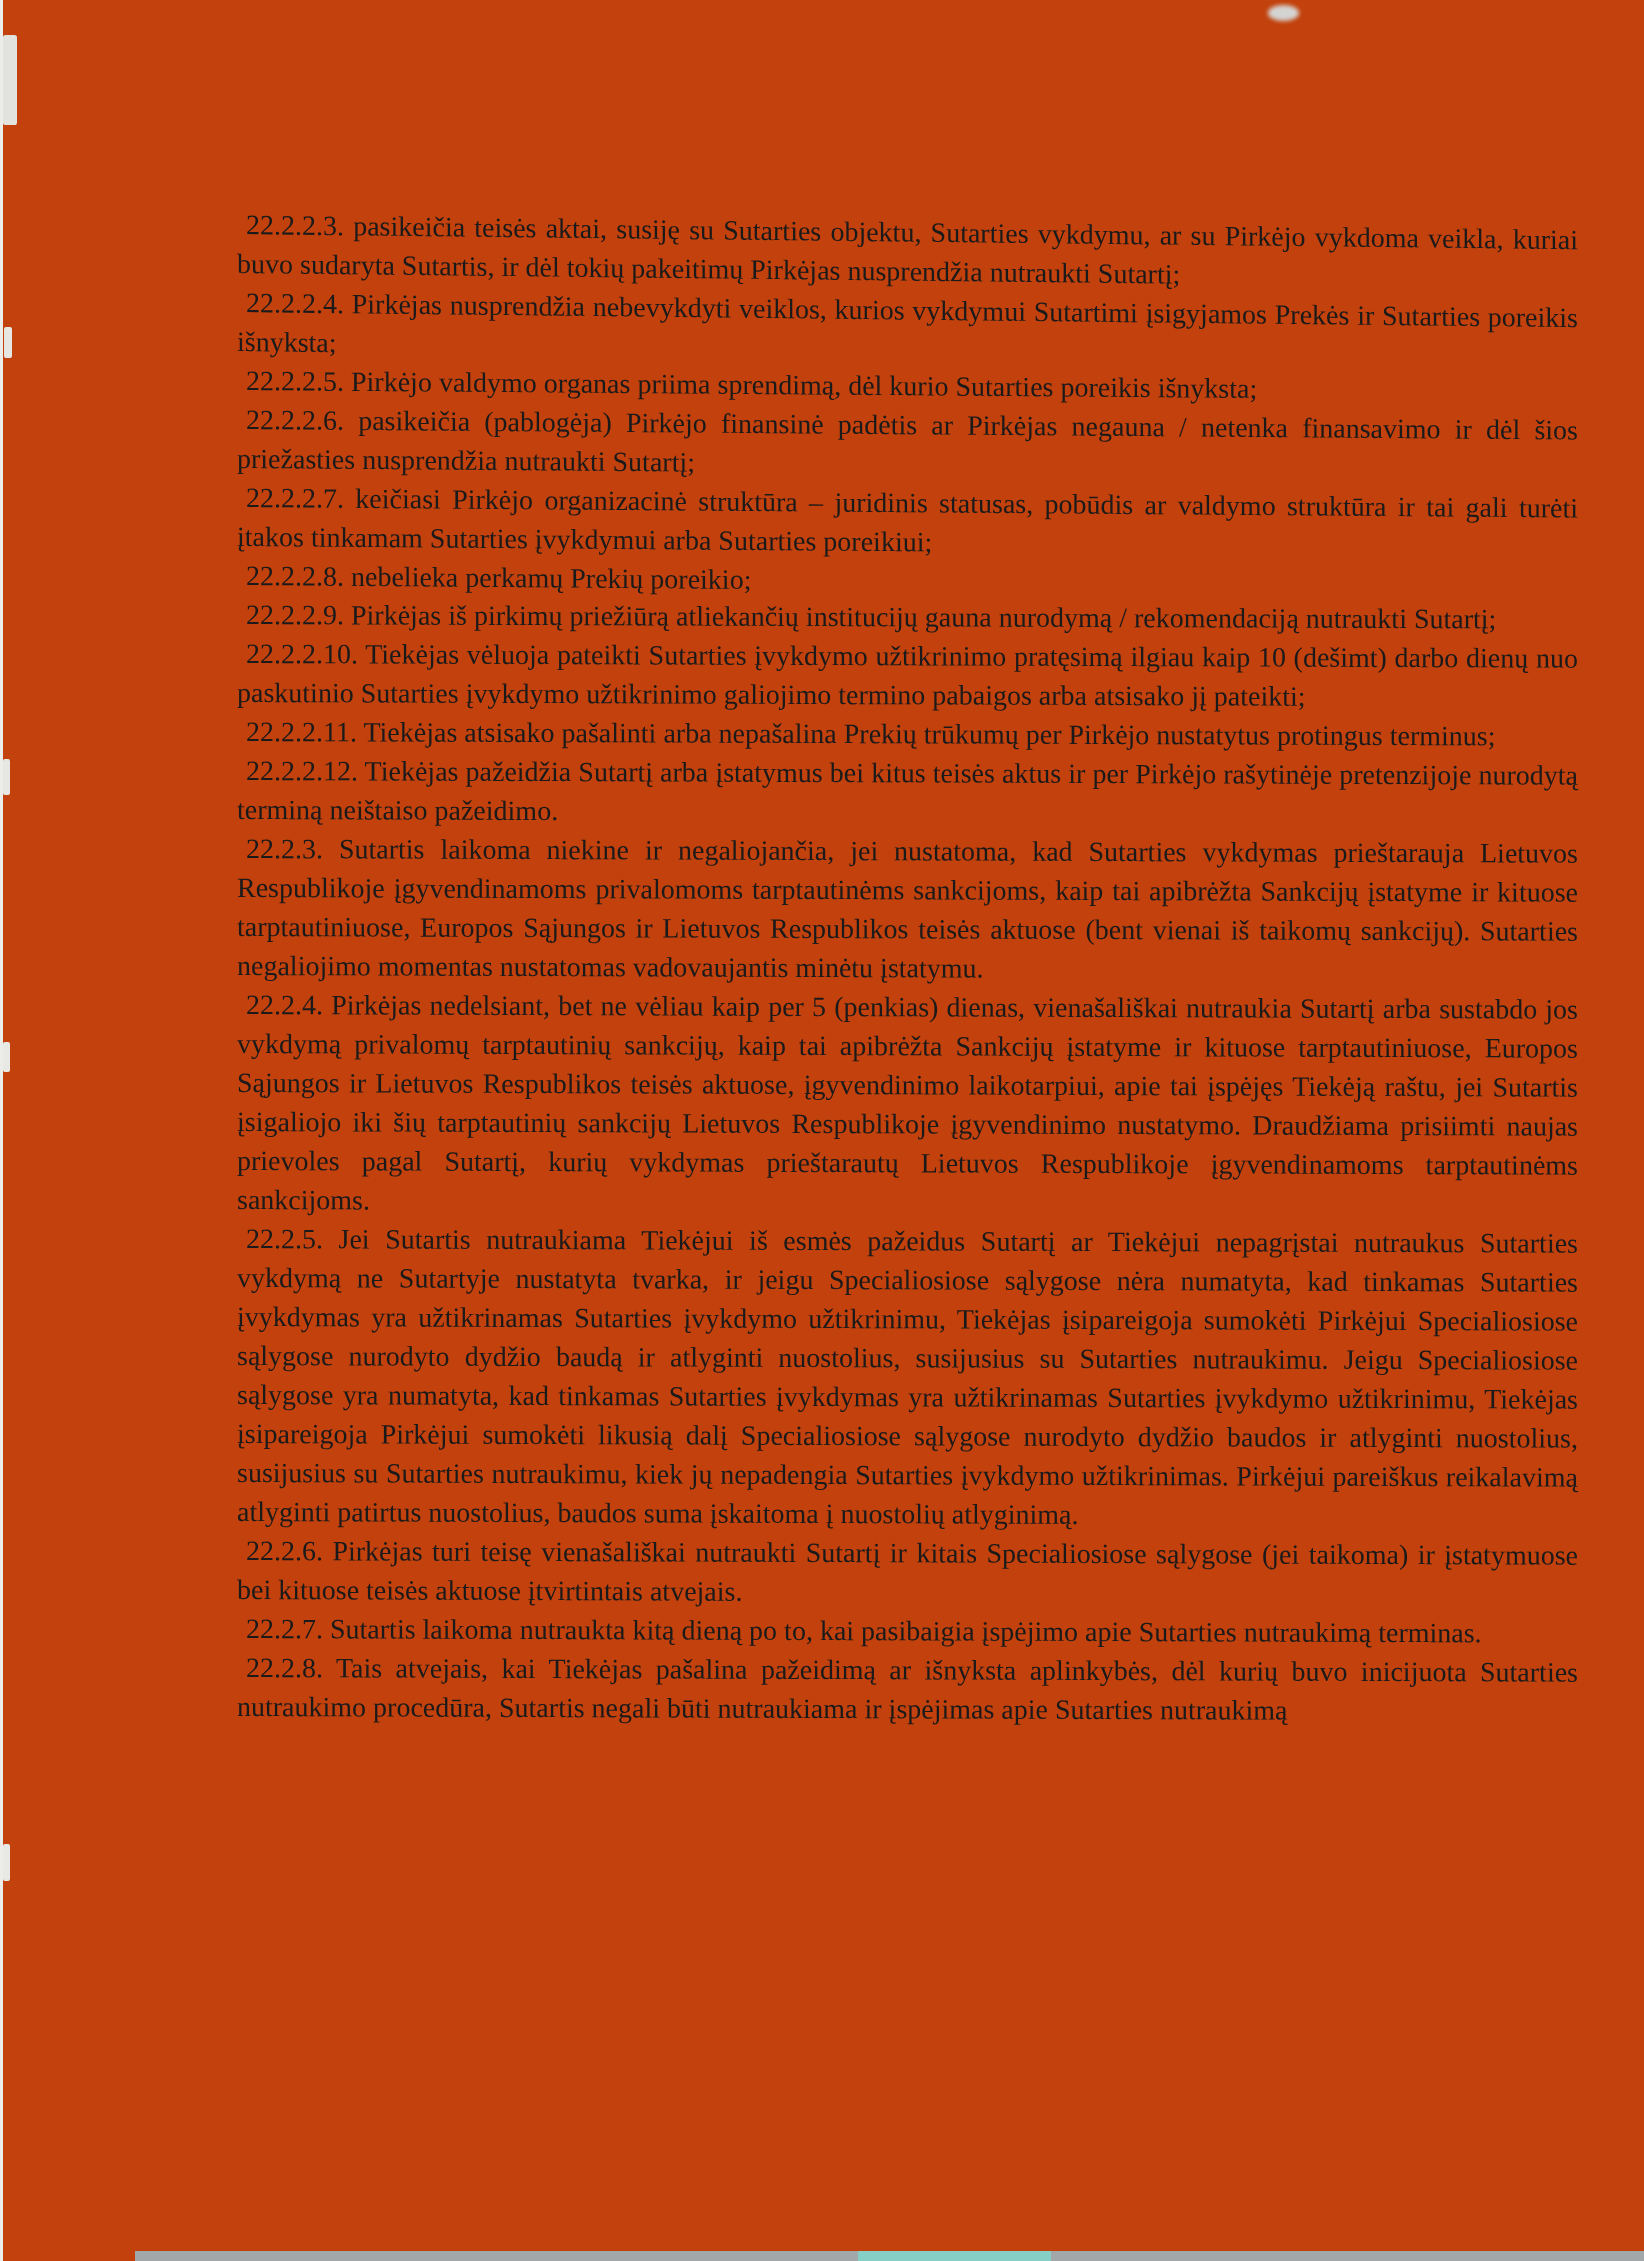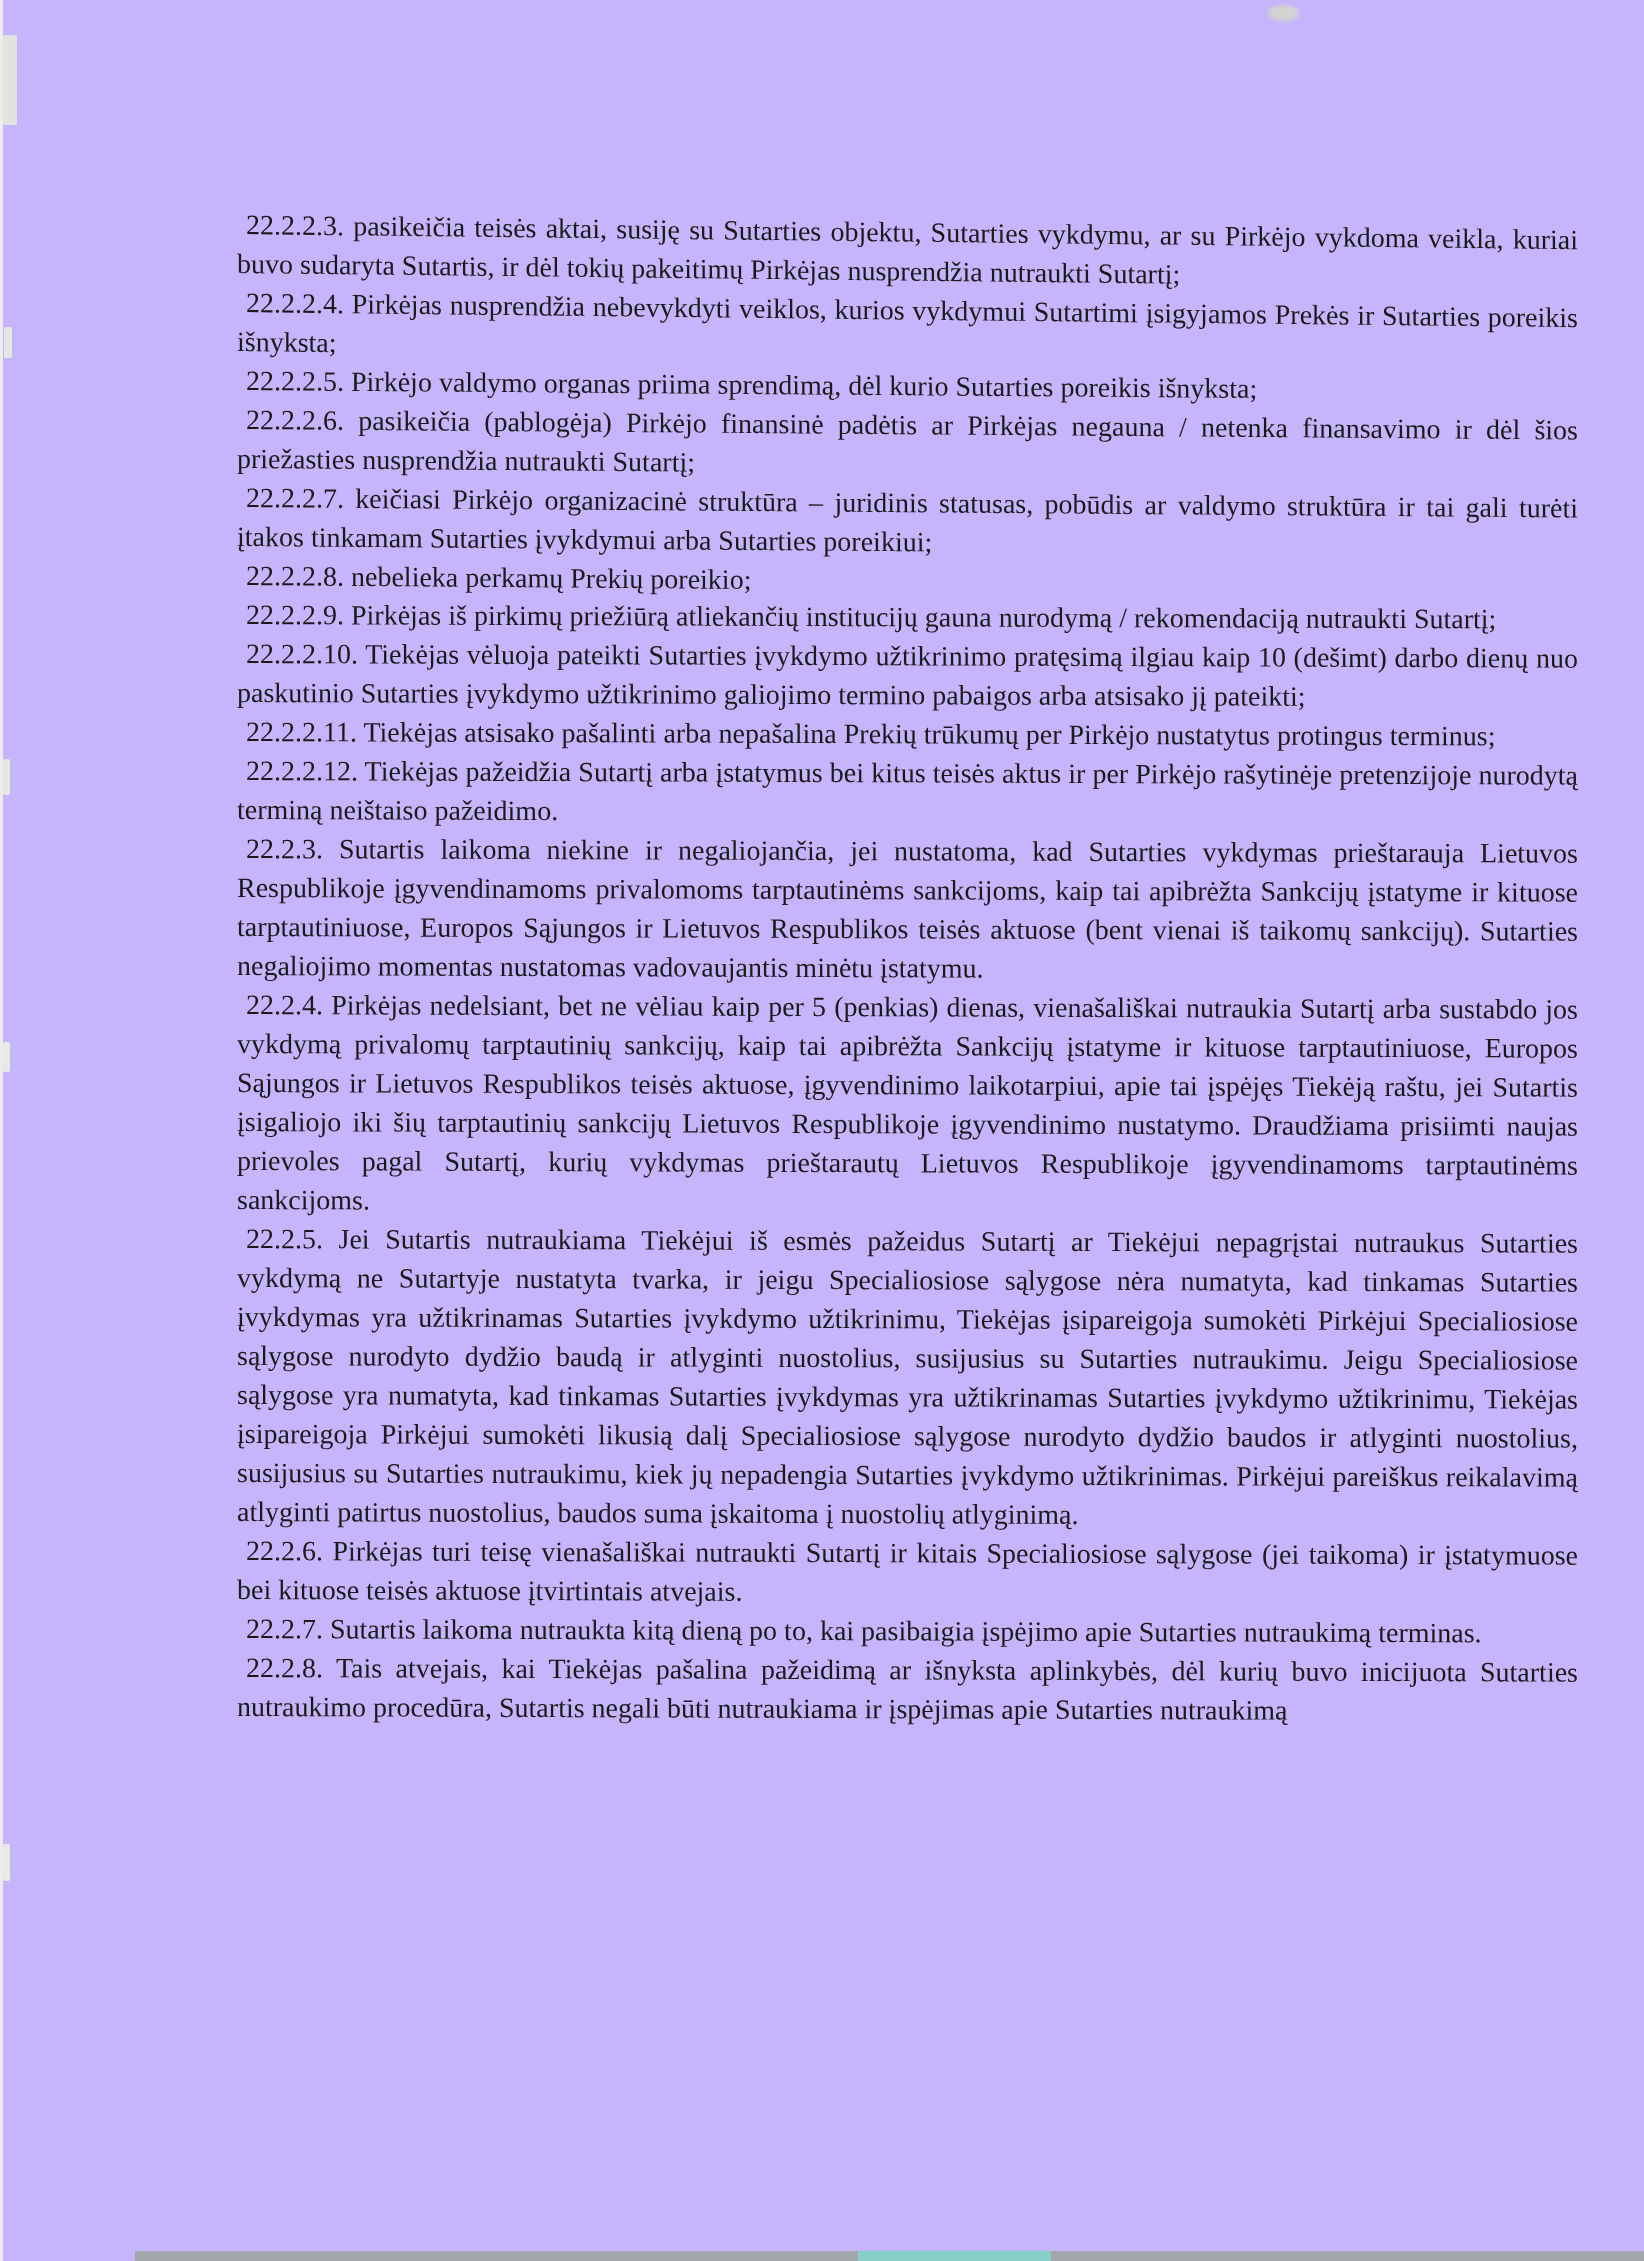--- a/index.html
+++ b/index.html
@@ -9,21 +9,21 @@
   body {
     width: 1644px;
     height: 2261px;
     background: #fefefe;
     position: relative;
     overflow: hidden;
   }
   .document-page {
     position: absolute;
     inset: 0;
-    background: #c4b5fd;
+    background: #c2410c;
   }
   .page-text {
     position: absolute;
     left: 237px;
     top: 205px;
     width: 1341px;
     font-family: "Liberation Serif", "DejaVu Serif", serif;
     font-size: 28px;
     line-height: 39px;
     color: #1a1a1a;

